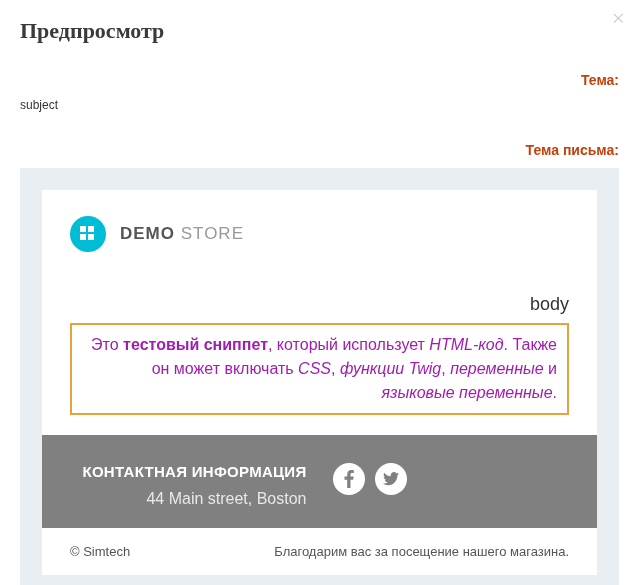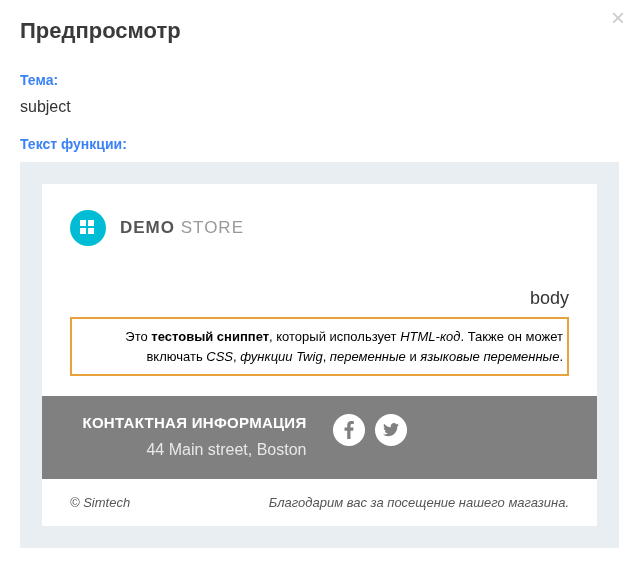--- a/index.html
+++ b/index.html
@@ -10,20 +10,21 @@
     body {
       font-family: -apple-system, BlinkMacSystemFont, "Segoe UI", Arial, sans-serif;
       background: #ffffff;
       width: 639px;
       height: 585px;
       color: #333;
     }
     .modal-header {
       padding: 18px 11px 14px 20px;
       position: relative;
+      font-family: Liberation Serif, serif;
     }
     .modal-title {
       font-size: 22px;
       font-weight: 600;
       color: #3a3a3a;
     }
     .modal-close {
       position: absolute;
       top: 6px;
       right: 14px;
@@ -32,27 +33,28 @@
       cursor: pointer;
       font-weight: 300;
       line-height: 1;
     }
     .modal-body {
       padding: 14px 20px 0 20px;
     }
     .field-label {
       font-size: 14px;
       font-weight: 700;
-      color: #3b82f6;
+      color: #c2410c;
       margin-bottom: 10px;
+      text-align: right;
     }
     .field-value {
-      font-size: 16px;
+      font-size: 12px;
       color: #333;
-      margin-bottom: 20px;
+      margin-bottom: 30px;
     }
     .email-preview-wrapper {
       background: #e9eef2;
       padding: 22px;
       margin-top: 8px;
       text-align: right;
     }
     .email-content {
       background: #ffffff;
       padding: 26px 28px 20px 28px;
@@ -90,34 +92,34 @@
       font-weight: 400;
       color: #999;
     }
     .email-body-text {
       font-size: 18px;
       color: #333;
       margin-bottom: 8px;
     }
     .snippet-box {
       border: 2px solid #e8a23d;
-      padding: 8px 4px;
-      font-size: 13px;
+      padding: 8px 10px;
+      font-size: 16px;
       line-height: 1.5;
-      color: #000000;
+      color: #a21caf;
     }
     .snippet-box strong {
       font-weight: 700;
     }
     .snippet-box em {
       font-style: italic;
     }
     .email-footer {
       background: #808080;
-      padding: 18px 28px 20px 28px;
+      padding: 28px 28px 20px 28px;
       display: flex;
       gap: 26px;
     }
     .footer-col {
       flex: 1;
     }
     .footer-heading {
       font-size: 15px;
       font-weight: 700;
       color: #ffffff;
@@ -143,36 +145,35 @@
       color: #808080;
       font-weight: 700;
     }
     .email-copyright {
       background: #ffffff;
       padding: 16px 28px;
       display: flex;
       justify-content: space-between;
       font-size: 13px;
       color: #555;
-      font-style: italic;
     }
   </style>
 </head>
 <body>
 
 <div class="modal-header">
   <div class="modal-title">Предпросмотр</div>
   <div class="modal-close">×</div>
 </div>
 
 <div class="modal-body">
   <div class="field-label">Тема:</div>
   <div class="field-value">subject</div>
 
-  <div class="field-label">Текст функции:</div>
+  <div class="field-label">Тема письма:</div>
 
   <div class="email-preview-wrapper">
     <div class="email-content">
       <div class="email-logo-row">
         <div class="logo-icon">
           <svg viewBox="0 0 16 16">
             <rect x="0" y="0" width="6" height="6" fill="#ffffff"></rect>
             <rect x="8" y="0" width="6" height="6" fill="#ffffff"></rect>
             <rect x="0" y="8" width="6" height="6" fill="#ffffff"></rect>
             <rect x="8" y="8" width="6" height="6" fill="#ffffff"></rect>

